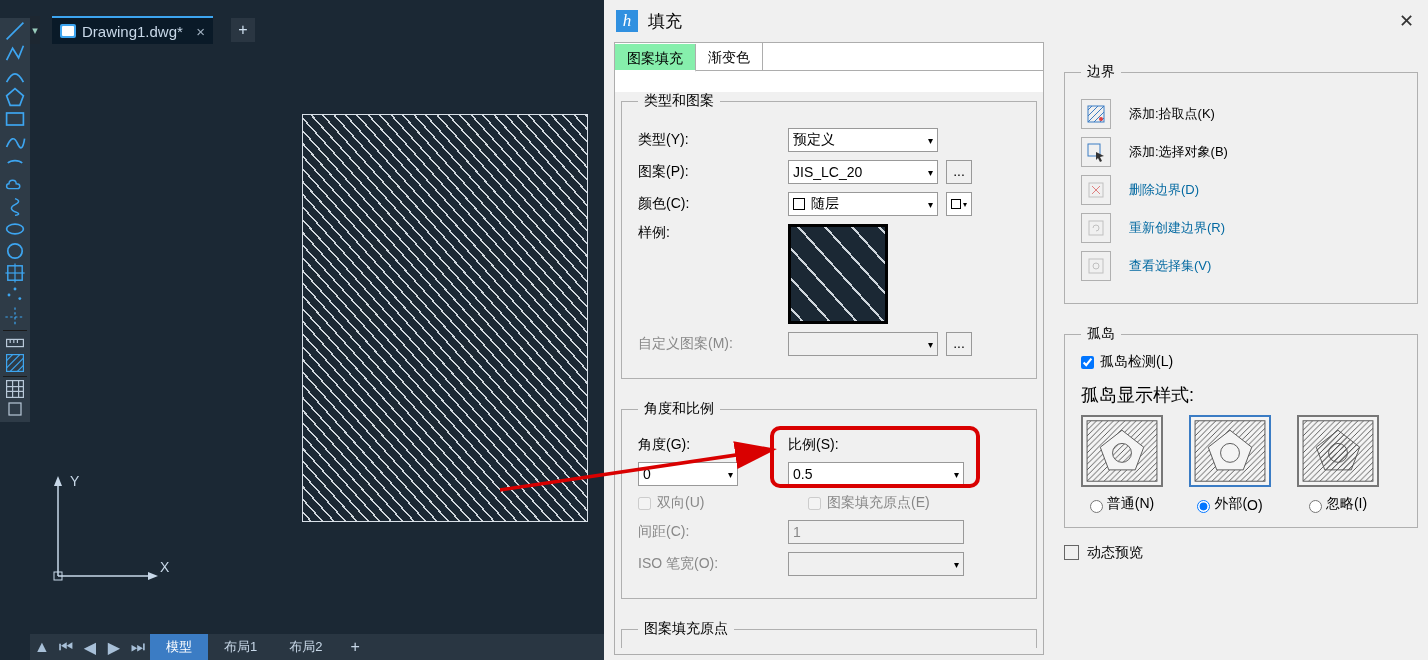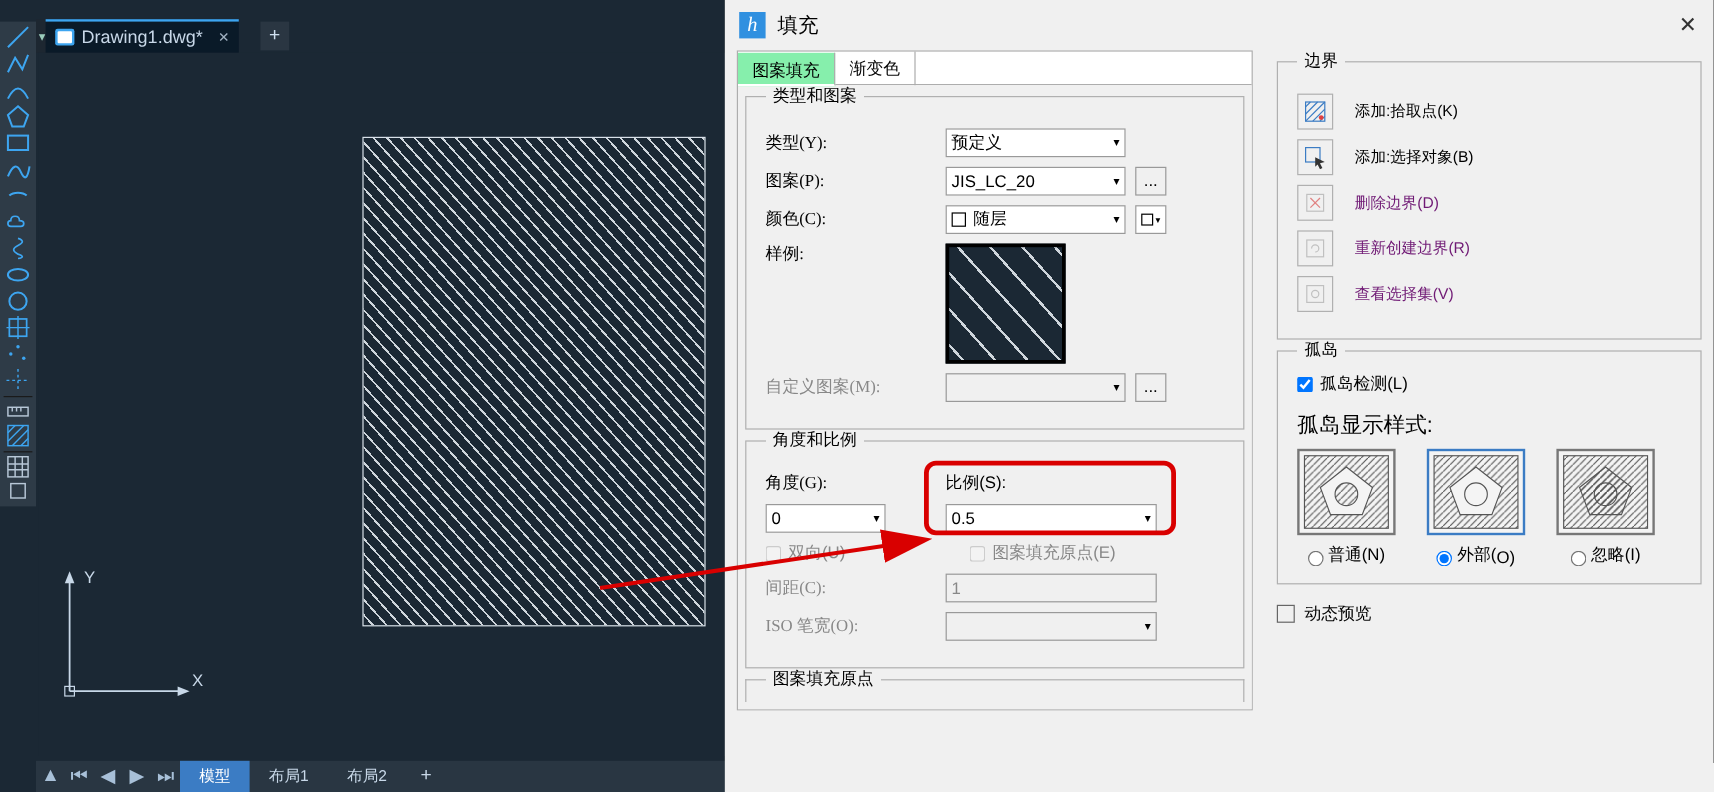--- a/index.html
+++ b/index.html
@@ -3,21 +3,21 @@
 <meta charset="utf-8">
 <style>
 * { box-sizing: border-box; margin: 0; padding: 0; font-family: "Microsoft YaHei", sans-serif; }
 body { width: 1428px; height: 660px; background: #000; overflow: hidden; position: relative; }
 
 
 .cad-area { position: absolute; left: 0; top: 0; width: 604px; height: 660px; background: #1b2834; }
 .toolbar-left { position: absolute; left: 0; top: 18px; width: 30px; background: #2e3b47; display: flex; flex-direction: column; align-items: center; padding: 2px 0; }
 .tool-icon { width: 24px; height: 22px; display: flex; align-items: center; justify-content: center; color: #3da5f0; margin: 0; cursor: pointer; }
 .tool-icon.sep { border-top: 1px solid #1a1a1a; margin-top: 2px; padding-top: 2px; }
-.tab-bar { position: absolute; top: 16px; left: 38px; height: 28px; display: flex; align-items: center; }
+.tab-bar { position: absolute; top: 16px; left: 52px; height: 28px; display: flex; align-items: center; }
 .tab-bar-pre { position: absolute; top: 16px; left: 30px; width: 10px; height: 28px; background: #1d2731; display: flex; align-items: center; justify-content: center; color: #9cb; font-size: 11px; }
 .file-tab { background: #0a1a28; height: 28px; padding: 0 30px 0 8px; display: flex; align-items: center; color: #c8d8e8; font: 15px monospace; position: relative; border-top: 2px solid #3da5f0; }
 .file-tab .file-ico { width: 16px; height: 14px; background: #3da5f0; margin-right: 6px; border-radius: 2px; position: relative; }
 .file-tab .file-ico::before { content: ""; position: absolute; inset: 2px; background: #fff; border-radius: 1px; }
 .file-tab .close-x { position: absolute; right: 8px; color: #a0b0c0; cursor: pointer; }
 .new-tab { width: 24px; height: 24px; margin-left: 18px; background: #2a3642; display: flex; align-items: center; justify-content: center; color: #d0e0f0; cursor: pointer; font-size: 16px; }
 .canvas { position: absolute; left: 32px; top: 44px; right: 0; bottom: 30px; background: #1b2834; }
 .drawing-rect { position: absolute; left: 270px; top: 70px; width: 286px; height: 408px; border: 1px solid #d8e0e8; }
 .hatch-fill { position: absolute; inset: 0; overflow: hidden; }
 .hatch-fill::before { content: ""; position: absolute; inset: -200px; background: repeating-linear-gradient(48deg, transparent 0, transparent 7px, #cfd6dc 7px, #cfd6dc 8.5px); }
@@ -36,44 +36,44 @@
 .dlg-title-ico { width: 22px; height: 22px; background: #3090e0; margin-right: 10px; display: flex; align-items: center; justify-content: center; color: #fff; font-style: italic; font-family: serif; }
 .dlg-close { position: absolute; right: 14px; top: 10px; font-size: 18px; color: #333; cursor: pointer; }
 .dlg-body { display: flex; padding: 0 10px; }
 .col-left { width: 430px; position: relative; }
 .col-right { flex: 1; padding-left: 20px; }
 .tab-ctrl { border: 1px solid #adadad; background: #fff; }
 .tab-head { display: flex; border-bottom: 1px solid #adadad; height: 28px; }
 .tab-head span { padding: 0 12px; height: 28px; line-height: 28px; font-size: 14px; cursor: pointer; border-right: 1px solid #adadad; }
 .tab-head span.active { border-bottom: 2px solid #fff; background: #86efac; position: relative; top: 1px; }
 .tab-content { padding: 0 6px 6px; background: #f0f0f0; }
-fieldset { border: 1px solid #b0b0b0; margin-top: 0; padding: 10px 12px 14px 16px; position: relative; }
+fieldset { border: 1px solid #b0b0b0; margin-top: 21px; padding: 10px 12px 14px 16px; position: relative; }
 fieldset legend { padding: 0 6px; font-size: 14px; color: #000; }
 .row { display: flex; align-items: center; margin: 8px 0; font-size: 14px; }
-.row .lbl { width: 150px; color: #000; font-family: Liberation Serif, serif; }
+.row .lbl { width: 150px; color: #000; }
 .row .lbl.dis { color: #888; }
 select, input[type="text"] { height: 24px; border: 1px solid #999; background: #fff; font-size: 14px; padding: 0 4px; }
 .combo { width: 150px; height: 24px; border: 1px solid #999; background: #fff; display: flex; align-items: center; padding: 0 4px; position: relative; cursor: pointer; font-size: 14px; }
 .combo .arr { margin-left: auto; font-size: 10px; }
 .btn-sm { width: 26px; height: 24px; border: 1px solid #999; background: #f0f0f0; margin-left: 8px; cursor: pointer; text-align: center; line-height: 20px; }
 .color-combo-sq { width: 12px; height: 12px; border: 1px solid #000; margin-right: 6px; background: #fff; }
 .sec-combo { width: 26px; height: 24px; border: 1px solid #999; background: #fff; display: flex; align-items: center; justify-content: center; margin-left: 8px; cursor: pointer; position: relative; }
 .sec-combo .sq { width: 10px; height: 10px; border: 1px solid #000; display: inline-block; }
 .sec-combo .arr { font-size: 8px; margin-left: 2px; }
 .sample-box { width: 100px; height: 100px; border: 3px solid #000; background: #1b2834; position: relative; overflow: hidden; }
 .sample-box::before { content: ""; position: absolute; inset: -50px; background: repeating-linear-gradient(48deg, transparent 0, transparent 18px, #cfd6dc 18px, #cfd6dc 20px); }
 .highlight-box { position: absolute; border: 4px solid #d90000; border-radius: 10px; }
 .chk { display: inline-flex; align-items: center; font-size: 14px; margin-right: 20px; }
 .chk input { margin-right: 6px; }
 
 .btn-row { display: flex; align-items: center; margin: 8px 0; }
 .btn-row .bicon { width: 30px; height: 30px; border: 1px solid #b0b0b0; background: #f0f0f0; display: flex; align-items: center; justify-content: center; margin-right: 18px; cursor: pointer; }
 .btn-row .bicon svg { width: 20px; height: 20px; }
 .btn-row .txt { font-size: 13px; }
-.btn-row .txt.dis { color: #701a75; text-align: center; }
+.btn-row .txt.dis { color: #0369a1; text-align: center; }
 
 .island-opts { display: flex; gap: 26px; margin-top: 8px; }
 .island-opt { display: flex; flex-direction: column; align-items: center; gap: 8px; }
 .island-prev { width: 82px; height: 72px; border: 2px solid #777; background: #f4f4f4; position: relative; overflow: hidden; cursor: pointer; }
 .island-prev.sel { border: 2px solid #3b7cc4; }
 .island-prev svg { width: 100%; height: 100%; }
 .radio-row { display: flex; align-items: flex-end; font-size: 14px; }
 .radio-row input { margin-right: 4px; }
 .plain-chk { display: flex; align-items: center; font-size: 14px; margin-top: 16px; }
 .plain-chk .box { width: 15px; height: 15px; border: 1px solid #666; margin-right: 8px; }

